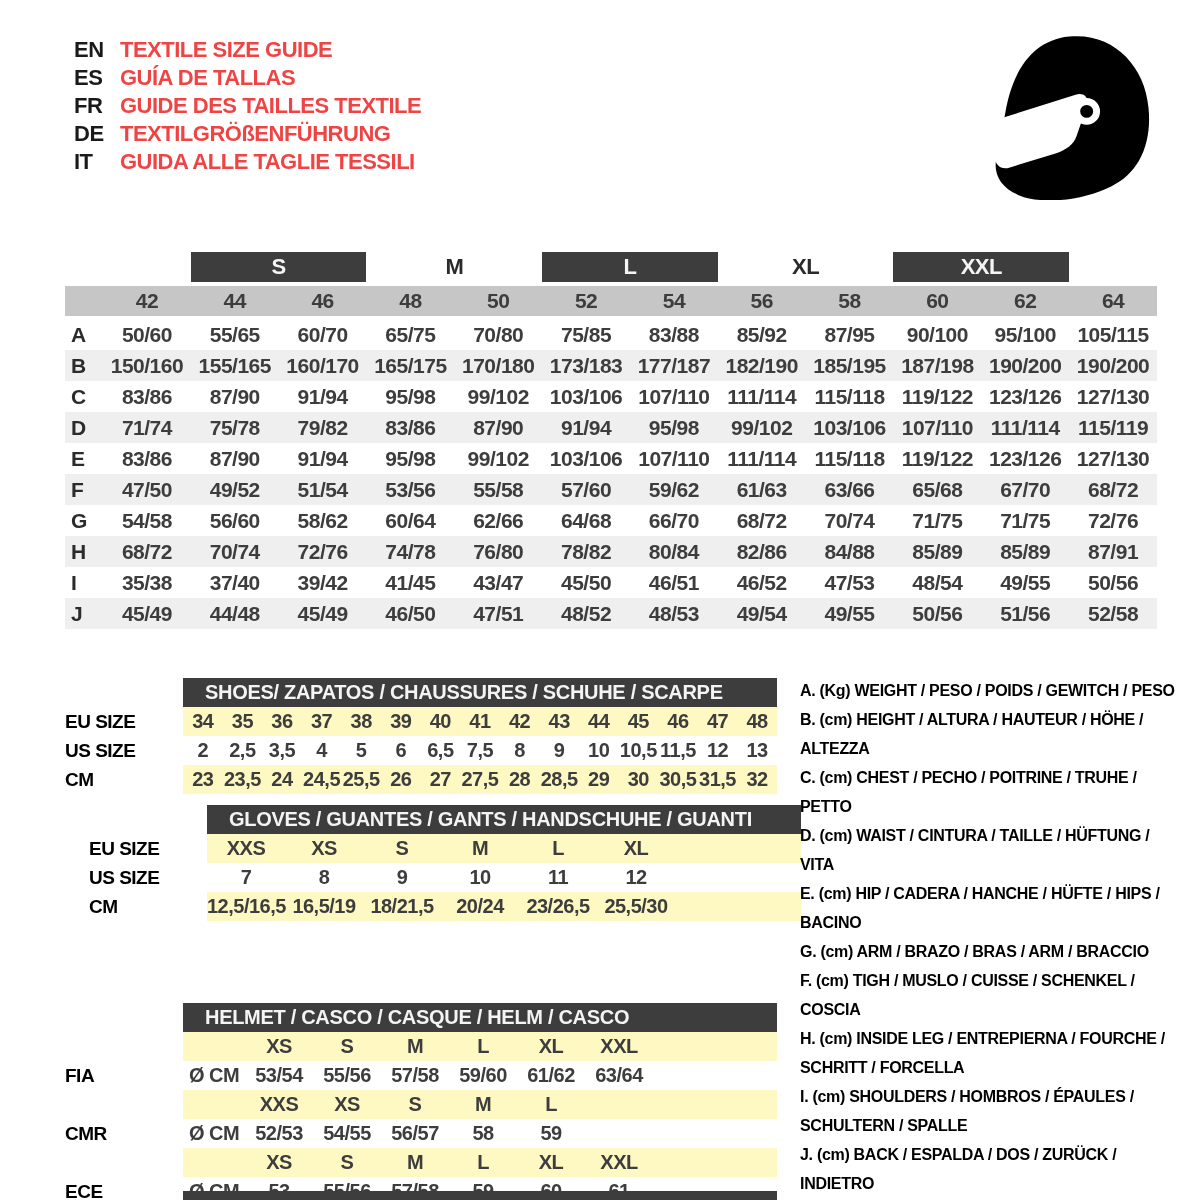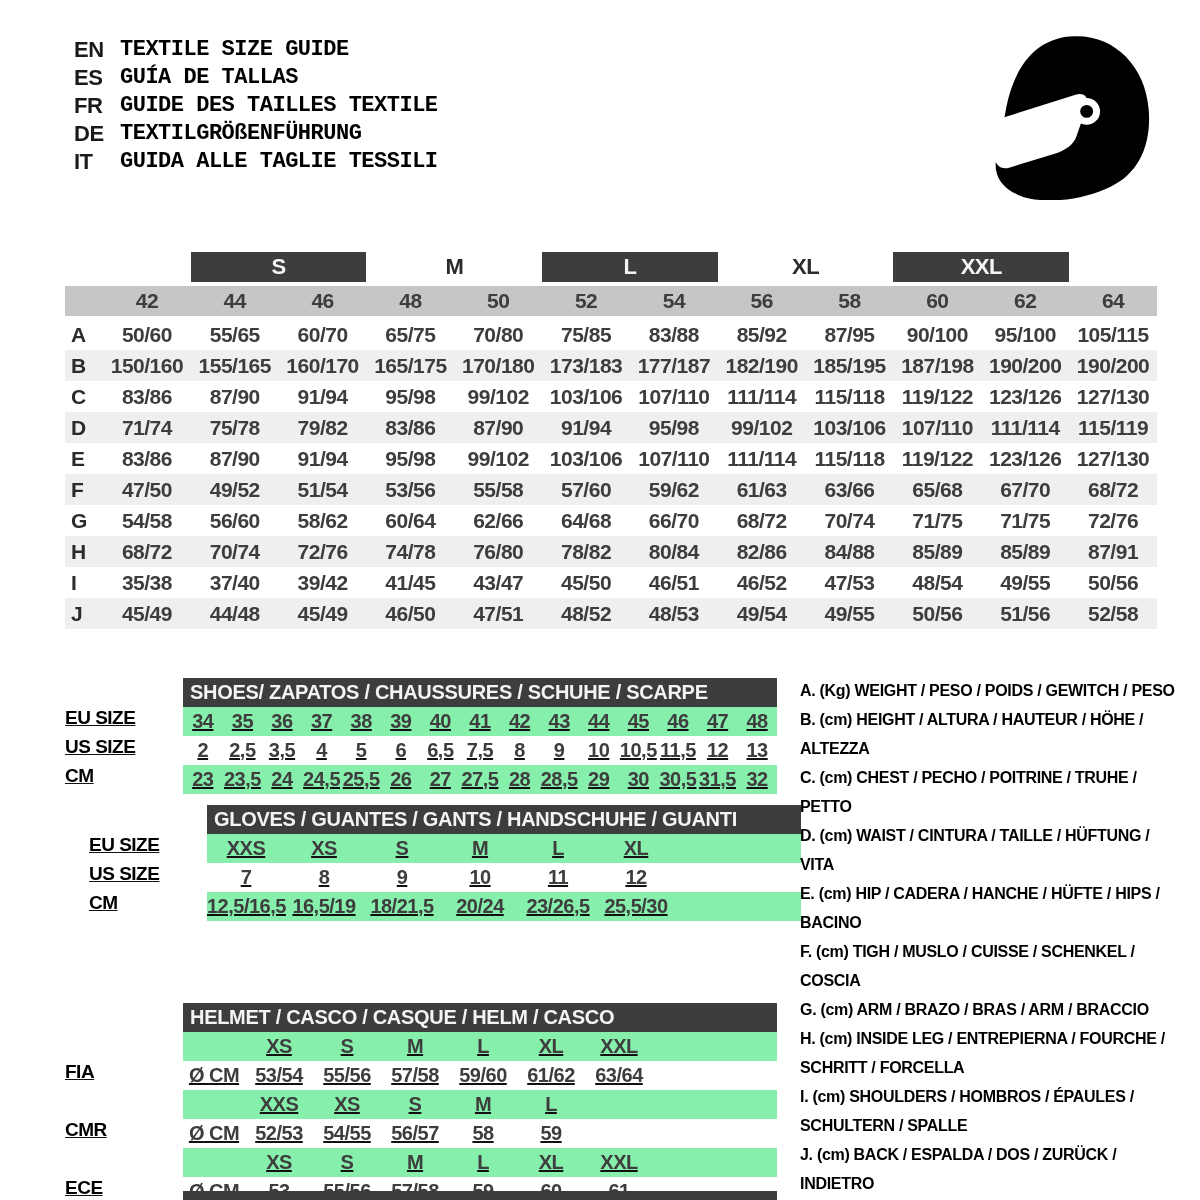--- a/index.html
+++ b/index.html
@@ -4,43 +4,43 @@
 <style>
   html,body{margin:0;padding:0;background:#fff;}
   .page{
     position:relative;width:1200px;height:1200px;background:#fff;overflow:hidden;
     font-family:"Liberation Sans",sans-serif;font-weight:700;color:#111;border-radius:24px;
   }
   
   .lang-list{position:absolute;left:74px;top:36px;}
   .lang-row{display:flex;font-size:22px;line-height:28px;letter-spacing:-0.5px;}
   .lang-code{width:46px;color:#1a1a1a;}
-  .lang-title{color:#000000;white-space:nowrap;font-family:Liberation Mono, monospace;}
+  .lang-title{color:#ef4444;white-space:nowrap;}
   
   .helmet-logo{position:absolute;left:972px;top:32px;width:185px;height:168px;}
   
   .main-table{position:absolute;left:65px;top:252px;width:1092px;border-collapse:collapse;table-layout:fixed;}
   .main-table td{padding:0;text-align:center;font-size:21px;letter-spacing:-0.5px;color:#3d3d3d;height:31px;white-space:nowrap;}
   .main-table col.letter{width:38px;}
   .main-table td.letter-cell{text-align:left;padding-left:6px;color:#2b2b2b;}
   .main-table td.band{height:30px;border-bottom:4px solid #fff;font-size:22px;color:#2b2b2b;}
   .main-table td.band.dark{background:#3d3d3d;color:#f4f4f4;}
   .main-table tr.size-row td{background:#c6c6c6;height:30px;border-bottom:3px solid #fff;color:#3d3d3d;}
   .main-table tr.stripe td{background:#efefef;}
   
   .section{position:absolute;left:65px;width:712px;}
   .sec-header{
     margin-left:118px;width:594px;height:29px;background:#3d3d3d;color:#f4f4f4;
-    font-size:20px;line-height:29px;padding-left:7px;box-sizing:border-box;
+    font-size:20px;line-height:29px;padding-left:22px;box-sizing:border-box;
     letter-spacing:-0.3px;white-space:nowrap;
   }
-  .sec-row{display:flex;height:29px;align-items:flex-start;text-decoration:underline;}
+  .sec-row{display:flex;height:29px;align-items:center;}
   .sec-row .row-label{width:118px;font-size:19px;letter-spacing:-0.5px;color:#000;}
   .sec-row .row-data{width:594px;height:29px;display:flex;align-items:center;}
-  .sec-row.striped .row-data{background:#86efac;}
+  .sec-row.striped .row-data{background:#fef9c3;}
   .row-data .cell{flex:1;text-align:center;font-size:20px;color:#3d3d3d;letter-spacing:-0.5px;white-space:nowrap;}
   .row-data.fixed .cell{flex:none;width:78px;}
   .row-data.helm .cell{flex:none;width:68px;}
   .row-data.helm .unit-cell{flex:none;width:62px;}
   .row-data.helm .spacer{flex:none;width:62px;}
   
   .legend{position:absolute;left:800px;top:676px;width:382px;}
   .legend-item{font-size:16px;line-height:29px;letter-spacing:-0.3px;color:#000;}
   
   .bottom-bar{position:absolute;left:183px;top:1191px;width:594px;height:9px;background:#3d3d3d;}
@@ -443,22 +443,22 @@
         </div>
       </div>
   </div>
 
   <div class="legend">
       <div class="legend-item">A. (Kg) WEIGHT / PESO / POIDS / GEWITCH / PESO</div>
       <div class="legend-item">B. (cm) HEIGHT / ALTURA / HAUTEUR / HÖHE / ALTEZZA</div>
       <div class="legend-item">C. (cm) CHEST / PECHO / POITRINE / TRUHE / PETTO</div>
       <div class="legend-item">D. (cm) WAIST / CINTURA / TAILLE / HÜFTUNG / VITA</div>
       <div class="legend-item">E. (cm) HIP / CADERA / HANCHE / HÜFTE / HIPS / BACINO</div>
+      <div class="legend-item">G. (cm) ARM / BRAZO / BRAS / ARM / BRACCIO</div>
       <div class="legend-item">F. (cm) TIGH / MUSLO / CUISSE / SCHENKEL / COSCIA</div>
-      <div class="legend-item">G. (cm) ARM / BRAZO / BRAS / ARM / BRACCIO</div>
       <div class="legend-item">H. (cm) INSIDE LEG / ENTREPIERNA / FOURCHE / SCHRITT / FORCELLA</div>
       <div class="legend-item">I. (cm) SHOULDERS / HOMBROS / ÉPAULES / SCHULTERN / SPALLE</div>
       <div class="legend-item">J. (cm) BACK / ESPALDA / DOS / ZURÜCK / INDIETRO</div>
     </div>
 
   <div class="bottom-bar"></div>
 
 </div>
 
 </body></html>

